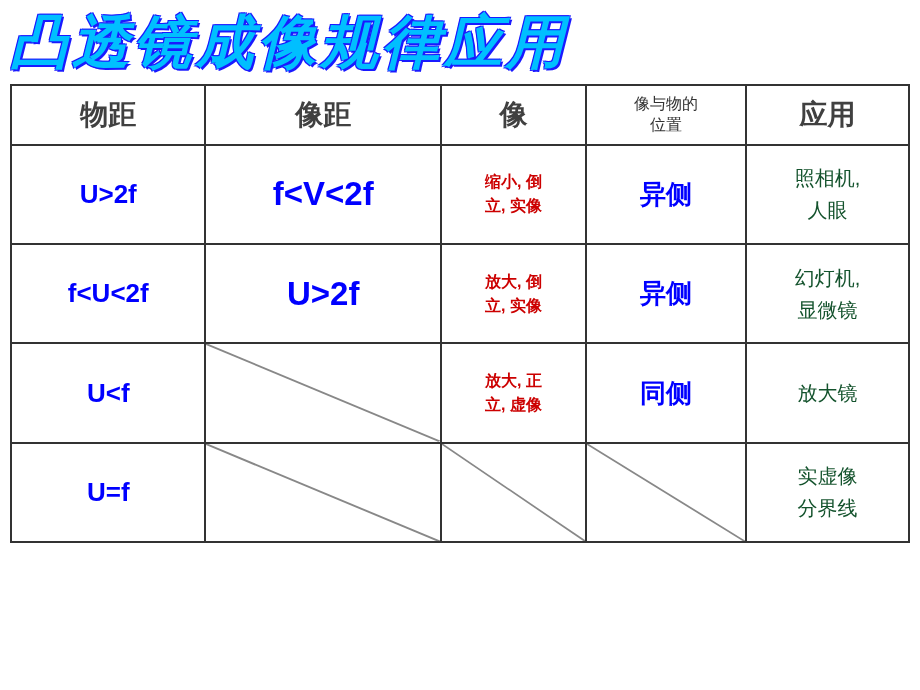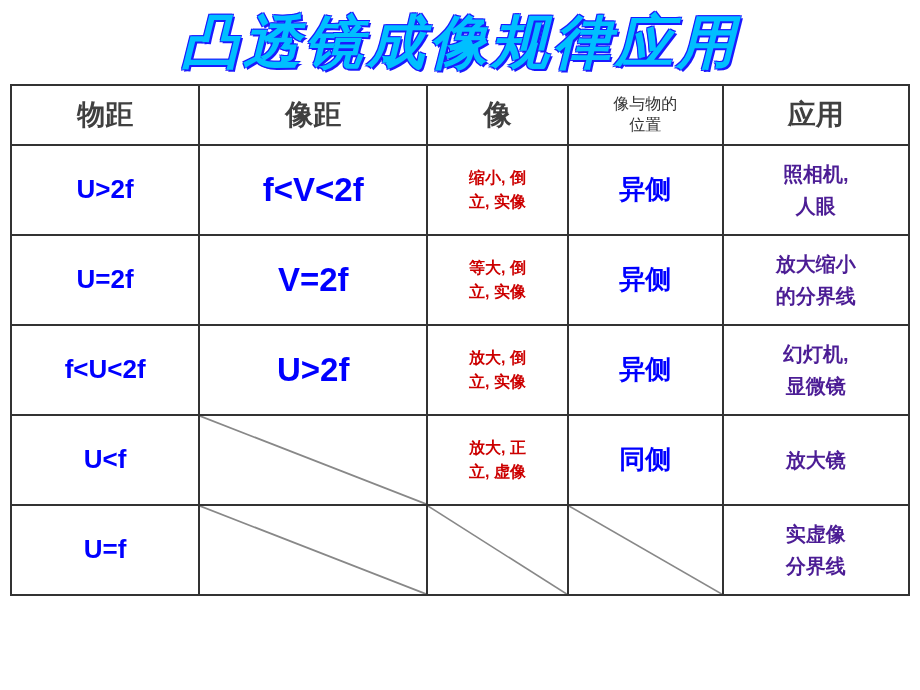--- a/index.html
+++ b/index.html
@@ -10,21 +10,21 @@
       font-family: "SimHei", "Microsoft YaHei", "黑体", sans-serif;
       overflow: hidden;
     }
 
     .page-wrapper {
       width: 920px;
       height: 549px;
       background: #fff;
       display: flex;
       flex-direction: column;
-      align-items: center;
+      align-items: flex-start;
       padding: 10px 10px 6px 10px;
     }
 
     .title {
       font-size: 58px;
       font-weight: bold;
       color: #00bfff;
       text-shadow: 2px 2px 0 #1a1aff, -1px -1px 0 #1a1aff, 1px -1px 0 #1a1aff, -1px 1px 0 #1a1aff;
       letter-spacing: 4px;
       margin-bottom: 10px;
@@ -86,23 +86,23 @@
       line-height: 1.5;
     }
 
     .cell-weizhi {
       color: #0000ff;
       font-size: 26px;
       font-weight: bold;
     }
 
     .cell-yingyong {
-      color: #4c1d95;
+      color: #14532d;
       font-size: 20px;
-      font-weight: bold;
+      font-weight: normal;
       line-height: 1.6;
     }
 
     .diagonal-cell {
       position: relative;
       overflow: hidden;
       padding: 0;
     }
 
     .diagonal-cell svg {
@@ -139,27 +139,20 @@
     <tbody>
 
       <tr>
         <td class="cell-wuju">U&gt;2f</td>
         <td class="cell-xiangjv">f&lt;V&lt;2f</td>
         <td class="cell-xiang">缩小, 倒<br>立, 实像</td>
         <td class="cell-weizhi">异侧</td>
         <td class="cell-yingyong">照相机,<br>人眼</td>
       </tr>
 
-      <tr>
-        <td class="cell-wuju">U=2f</td>
-        <td class="cell-xiangjv">V=2f</td>
-        <td class="cell-xiang">等大, 倒<br>立, 实像</td>
-        <td class="cell-weizhi">异侧</td>
-        <td class="cell-yingyong">放大缩小<br>的分界线</td>
-      </tr>
 
       <tr>
         <td class="cell-wuju">f&lt;U&lt;2f</td>
         <td class="cell-xiangjv">U&gt;2f</td>
         <td class="cell-xiang">放大, 倒<br>立, 实像</td>
         <td class="cell-weizhi">异侧</td>
         <td class="cell-yingyong">幻灯机,<br>显微镜</td>
       </tr>
 
       <tr>

